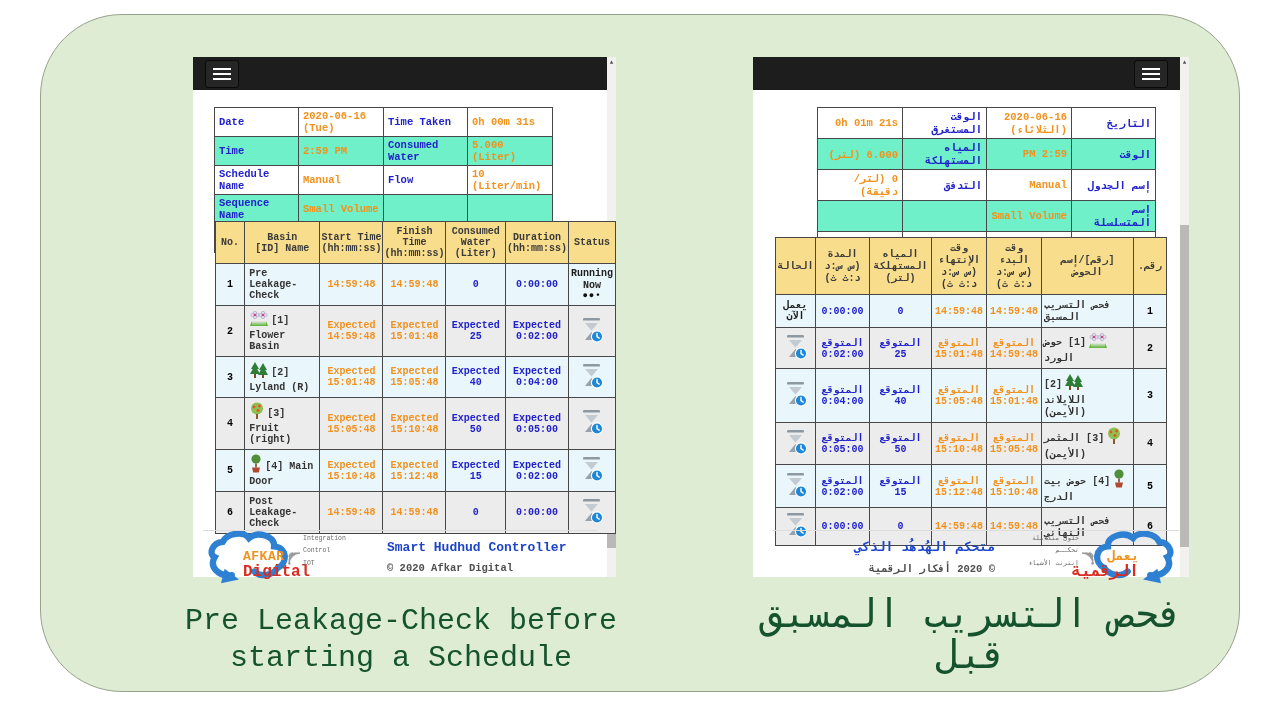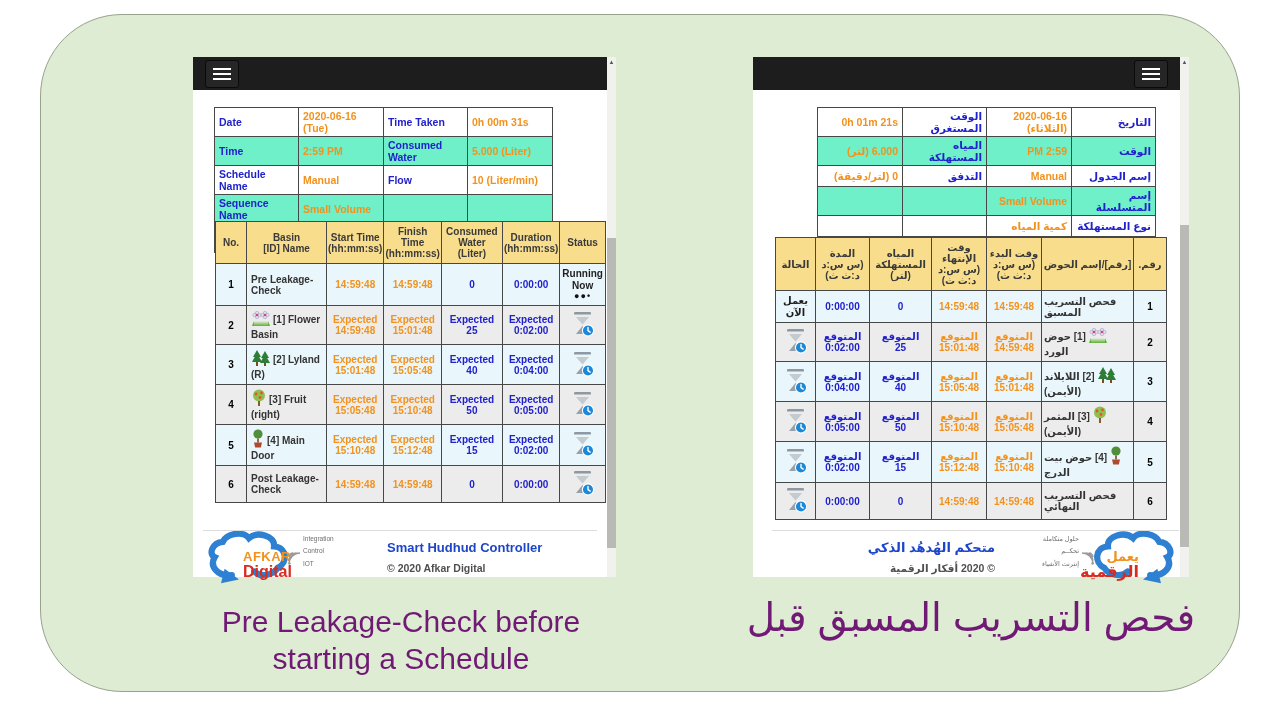--- a/index.html
+++ b/index.html
@@ -2,21 +2,21 @@
 <html><head>
 <meta charset="utf-8">
 <style>
   html,body{margin:0;padding:0;}
   body{
     width:1280px;height:720px;position:relative;background:#ffffff;
     font-family:"Liberation Sans","DejaVu Sans",sans-serif;overflow:hidden;
   }
   .panel{
     position:absolute;left:40px;top:14px;width:1198px;height:676px;
-    background:#dfecd4;border:1.5px solid #97a28c;border-radius:82px;
+    background:#dfecd4;border:1.5px solid #97a28c;border-radius:82px;font-family:Liberation Mono, monospace;
   }
   
   .phone{position:absolute;top:42px;height:520px;background:#ffffff;}
   #phone-en{left:152px;width:423px;}
   #phone-ar{left:712px;width:436px;direction:rtl;}
   .appbar{position:absolute;top:0;left:0;right:9px;height:33px;background:#1d1d1d;
     display:flex;align-items:center;padding:0 12px;box-sizing:border-box;}
   .menu-btn{width:32px;height:26px;background:#262626;border:1px solid #0a0a0a;border-radius:3px;
     display:flex;flex-direction:column;justify-content:center;align-items:center;gap:3px;cursor:pointer;}
   .menu-btn i{display:block;width:18px;height:2px;background:#fff;}
@@ -70,21 +70,21 @@
   #phone-en .logo-tags{left:100px;text-align:left;}
   #phone-ar .logo-tags{right:100px;text-align:right;}
   .logo-tags span{display:block;}
   .arcs{position:absolute;top:20px;}
   #phone-en .arcs{left:84px;}
   #phone-ar .arcs{right:84px;transform:scaleX(-1);}
   .app-title{font-size:13px;font-weight:bold;color:#1d45c9;margin-bottom:7px;}
   .app-copy{font-size:10.5px;font-weight:bold;color:#4f4f4f;}
 
   
-  .caption{position:absolute;text-align:center;color:#701a75;}
+  .caption{position:absolute;text-align:center;color:#14532d;}
   #caption-en{left:110px;top:588px;width:500px;font-size:30px;line-height:37px;}
   #caption-ar{left:680px;top:582px;width:500px;font-size:39px;line-height:41px;direction:rtl;}
 </style>
 </head>
 <body>
 
 <div class="panel">
 
   <div class="phone" id="phone-en">
     <div class="appbar">

